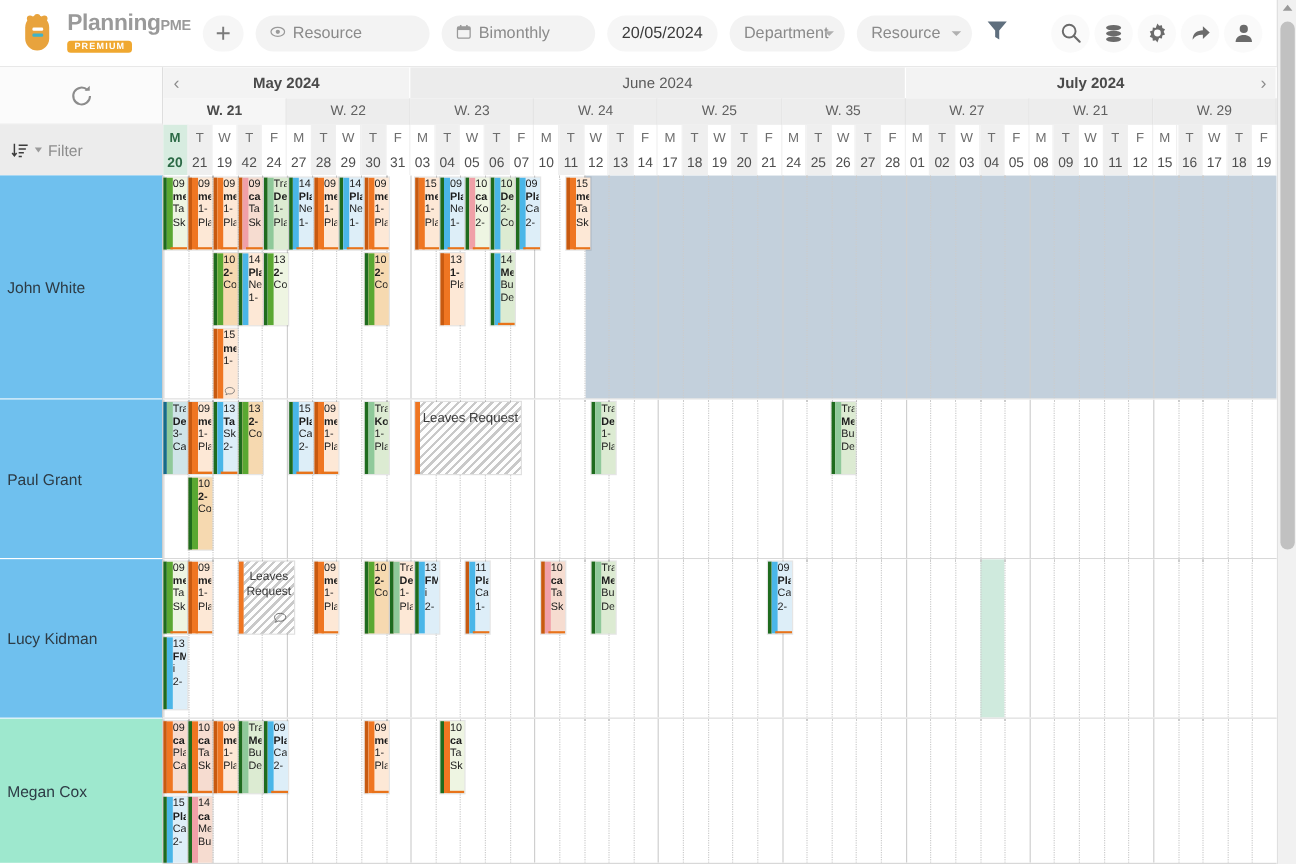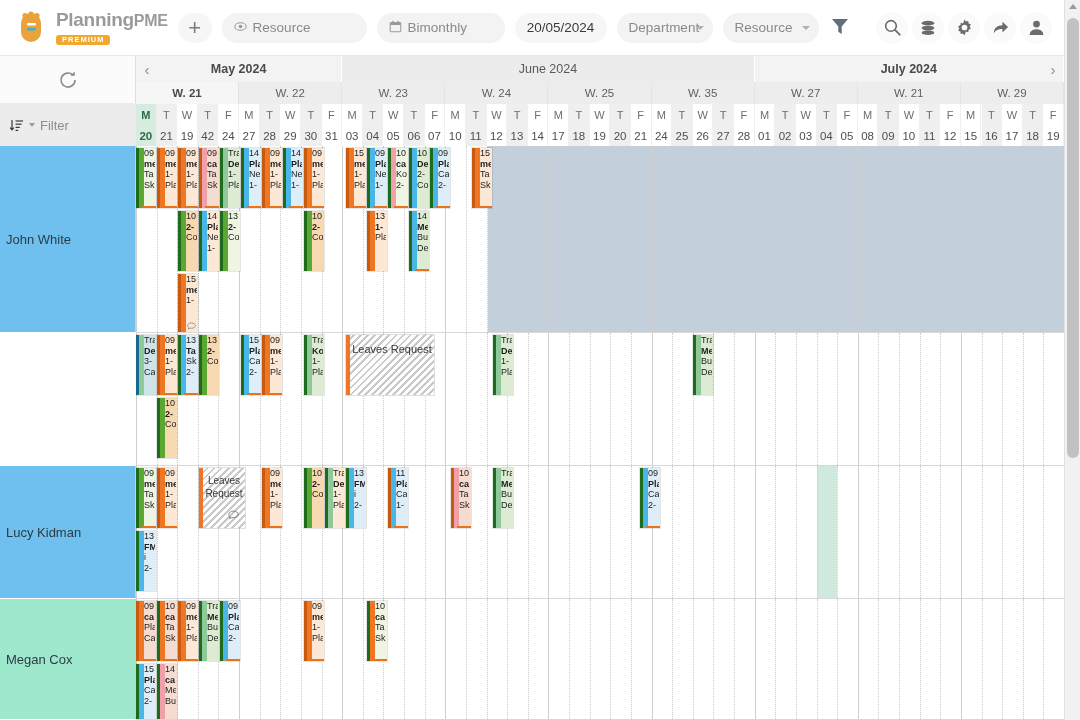--- a/index.html
+++ b/index.html
@@ -17,21 +17,21 @@
     position: absolute; top: 0; left: 0;
     width: 1064px; height: 56px;
     background: #ffffff;
     display: flex; align-items: center;
     border-bottom: 1px solid #e8e8e8;
   }
   .logo-wrap { display: flex; align-items: center; padding-left: 14px; }
   .logo-mark { width: 34px; height: 34px; position: relative; }
   .logo-text { margin-left: 8px; line-height: 1; }
   .logo-name { font-size: 19px; font-weight: bold; color: #9a9a9a; letter-spacing: -0.3px; }
-  .logo-name .suffix { font-size: 16px; text-align: right; }
+  .logo-name .suffix { font-size: 12px; text-align: right; }
   .logo-badge {
     display: inline-block; margin-top: 2px;
     background: #f0a830; color: #fff;
     font-size: 7.5px; font-weight: bold; letter-spacing: 1px;
     padding: 1.5px 6px; border-radius: 3px;
   }
   .tb-btn {
     height: 30px; border-radius: 16px;
     background: #f3f3f3; color: #8a8a8a;
     display: flex; align-items: center; gap: 6px;
@@ -680,20 +680,23 @@
         <div class="txt">
           <span class="l l0">15</span>
           <span class="l l1">me</span>
           <span class="l l0">1-</span>
           <span class="l l0"></span>
         </div>
         <div style="position: absolute; right: 2px; bottom: 1px;"><svg width="9" height="9" viewBox="0 0 14 14">
             <path d="M1 5.6c0-2.4 2.6-4.2 6-4.2s6 1.8 6 4.2-2.6 4.2-6 4.2c-.8 0-1.5-.1-2.2-.3L2 11l.8-2.2C1.7 8 1 6.9 1 5.6z" fill="none" stroke="#6a6a6a" stroke-width="1"></path>
           </svg></div>
       </div>
+    </div>
+    <div class="res-cell" style="top: 187px; height: 133px; background: rgb(111, 192, 238);">
+      <span>Paul Grant</span>
     </div>
     <div class="lane" style="top: 187px; height: 133px;">
       <div class="gridline wk" style="left: 0px;"></div>
       <div class="gridline dot" style="left: 21px;"></div>
       <div class="gridline dot" style="left: 41px;"></div>
       <div class="gridline dot" style="left: 62px;"></div>
       <div class="gridline dot" style="left: 82px;"></div>
       <div class="gridline wk" style="left: 103px;"></div>
       <div class="gridline dot" style="left: 124px;"></div>
       <div class="gridline dot" style="left: 144px;"></div>

